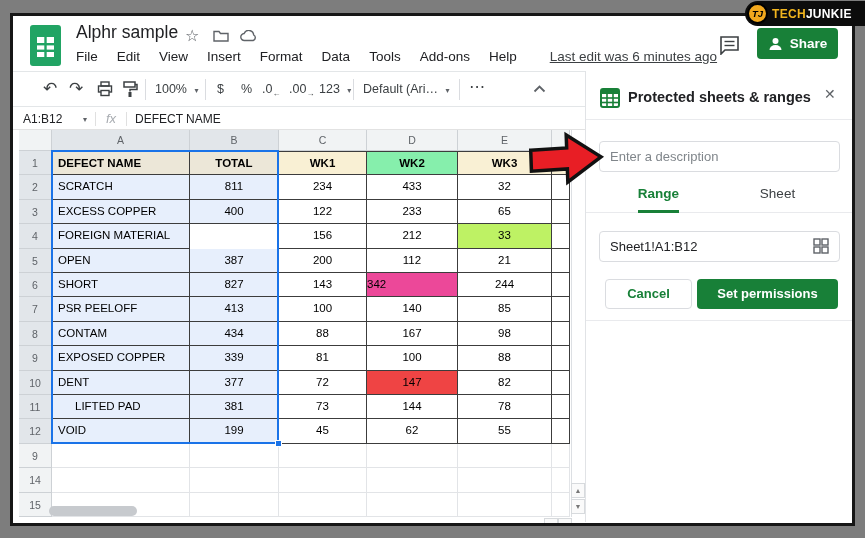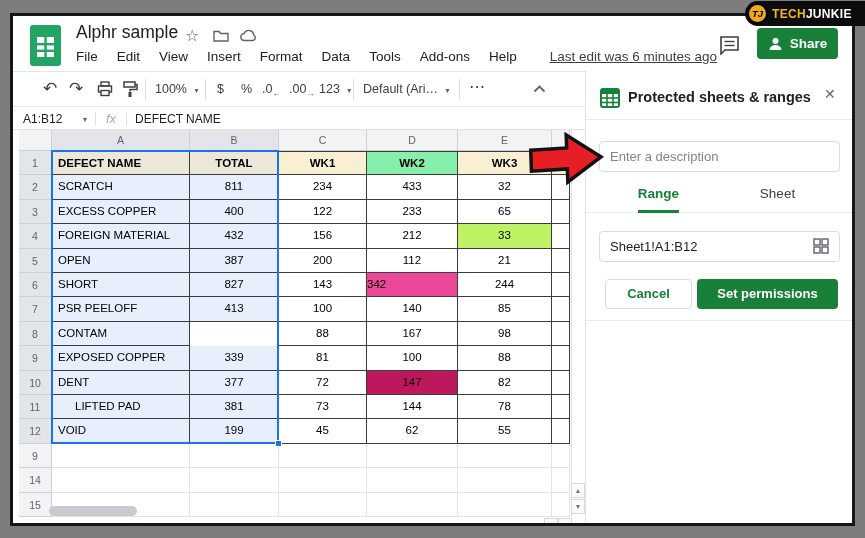--- a/index.html
+++ b/index.html
@@ -200,21 +200,20 @@
       <div class="cell" style="left: 533px; top: 45.4px; width: 18px; height: 24.4px; line-height: 23.4px; text-align: center; border-right: 1px solid rgb(60, 60, 60); border-bottom: 1px solid rgb(60, 60, 60); background: rgb(255, 255, 255);"></div>
       <div class="rowhead selhead" style="left: 0px; top: 69.8px; width: 33px; height: 24.4px; line-height: 24.4px;">3</div>
       <div class="cell" style="left: 33px; top: 69.8px; width: 138px; height: 24.4px; line-height: 23.4px; text-align: left; padding-left: 5px; border-right: 1px solid rgb(60, 60, 60); border-bottom: 1px solid rgb(60, 60, 60); border-left: 1px solid rgb(60, 60, 60); background: rgb(231, 239, 252);">EXCESS COPPER</div>
       <div class="cell" style="left: 171px; top: 69.8px; width: 89px; height: 24.4px; line-height: 23.4px; text-align: center; border-right: 1px solid rgb(60, 60, 60); border-bottom: 1px solid rgb(60, 60, 60); background: rgb(231, 239, 252);">400</div>
       <div class="cell" style="left: 260px; top: 69.8px; width: 88px; height: 24.4px; line-height: 23.4px; text-align: center; border-right: 1px solid rgb(60, 60, 60); border-bottom: 1px solid rgb(60, 60, 60); background: rgb(255, 255, 255);">122</div>
       <div class="cell" style="left: 348px; top: 69.8px; width: 91px; height: 24.4px; line-height: 23.4px; text-align: center; border-right: 1px solid rgb(60, 60, 60); border-bottom: 1px solid rgb(60, 60, 60); background: rgb(255, 255, 255);">233</div>
       <div class="cell" style="left: 439px; top: 69.8px; width: 94px; height: 24.4px; line-height: 23.4px; text-align: center; border-right: 1px solid rgb(60, 60, 60); border-bottom: 1px solid rgb(60, 60, 60); background: rgb(255, 255, 255);">65</div>
       <div class="cell" style="left: 533px; top: 69.8px; width: 18px; height: 24.4px; line-height: 23.4px; text-align: center; border-right: 1px solid rgb(60, 60, 60); border-bottom: 1px solid rgb(60, 60, 60); background: rgb(255, 255, 255);"></div>
       <div class="rowhead selhead" style="left: 0px; top: 94.2px; width: 33px; height: 24.4px; line-height: 24.4px;">4</div>
       <div class="cell" style="left: 33px; top: 94.2px; width: 138px; height: 24.4px; line-height: 23.4px; text-align: left; padding-left: 5px; border-right: 1px solid rgb(60, 60, 60); border-bottom: 1px solid rgb(60, 60, 60); border-left: 1px solid rgb(60, 60, 60); background: rgb(231, 239, 252);">FOREIGN MATERIAL</div>
-      <div class="cell" style="left: 171px; top: 94.2px; width: 89px; height: 24.4px; line-height: 23.4px; text-align: center; border-right: 1px solid rgb(60, 60, 60); border-bottom: 1px solid rgb(60, 60, 60); background: rgb(231, 239, 252);">432</div>
       <div class="cell" style="left: 260px; top: 94.2px; width: 88px; height: 24.4px; line-height: 23.4px; text-align: center; border-right: 1px solid rgb(60, 60, 60); border-bottom: 1px solid rgb(60, 60, 60); background: rgb(255, 255, 255);">156</div>
       <div class="cell" style="left: 348px; top: 94.2px; width: 91px; height: 24.4px; line-height: 23.4px; text-align: center; border-right: 1px solid rgb(60, 60, 60); border-bottom: 1px solid rgb(60, 60, 60); background: rgb(255, 255, 255);">212</div>
       <div class="cell" style="left: 439px; top: 94.2px; width: 94px; height: 24.4px; line-height: 23.4px; text-align: center; border-right: 1px solid rgb(60, 60, 60); border-bottom: 1px solid rgb(60, 60, 60); background: #bef264;">33</div>
       <div class="cell" style="left: 533px; top: 94.2px; width: 18px; height: 24.4px; line-height: 23.4px; text-align: center; border-right: 1px solid rgb(60, 60, 60); border-bottom: 1px solid rgb(60, 60, 60); background: rgb(255, 255, 255);"></div>
       <div class="rowhead selhead" style="left: 0px; top: 118.6px; width: 33px; height: 24.4px; line-height: 24.4px;">5</div>
       <div class="cell" style="left: 33px; top: 118.6px; width: 138px; height: 24.4px; line-height: 23.4px; text-align: left; padding-left: 5px; border-right: 1px solid rgb(60, 60, 60); border-bottom: 1px solid rgb(60, 60, 60); border-left: 1px solid rgb(60, 60, 60); background: rgb(231, 239, 252);">OPEN</div>
       <div class="cell" style="left: 171px; top: 118.6px; width: 89px; height: 24.4px; line-height: 23.4px; text-align: center; border-right: 1px solid rgb(60, 60, 60); border-bottom: 1px solid rgb(60, 60, 60); background: rgb(231, 239, 252);">387</div>
       <div class="cell" style="left: 260px; top: 118.6px; width: 88px; height: 24.4px; line-height: 23.4px; text-align: center; border-right: 1px solid rgb(60, 60, 60); border-bottom: 1px solid rgb(60, 60, 60); background: rgb(255, 255, 255);">200</div>
       <div class="cell" style="left: 348px; top: 118.6px; width: 91px; height: 24.4px; line-height: 23.4px; text-align: center; border-right: 1px solid rgb(60, 60, 60); border-bottom: 1px solid rgb(60, 60, 60); background: rgb(255, 255, 255);">112</div>
       <div class="cell" style="left: 439px; top: 118.6px; width: 94px; height: 24.4px; line-height: 23.4px; text-align: center; border-right: 1px solid rgb(60, 60, 60); border-bottom: 1px solid rgb(60, 60, 60); background: rgb(255, 255, 255);">21</div>
@@ -228,36 +227,37 @@
       <div class="cell" style="left: 533px; top: 143px; width: 18px; height: 24.4px; line-height: 23.4px; text-align: center; border-right: 1px solid rgb(60, 60, 60); border-bottom: 1px solid rgb(60, 60, 60); background: rgb(255, 255, 255);"></div>
       <div class="rowhead selhead" style="left: 0px; top: 167.4px; width: 33px; height: 24.4px; line-height: 24.4px;">7</div>
       <div class="cell" style="left: 33px; top: 167.4px; width: 138px; height: 24.4px; line-height: 23.4px; text-align: left; padding-left: 5px; border-right: 1px solid rgb(60, 60, 60); border-bottom: 1px solid rgb(60, 60, 60); border-left: 1px solid rgb(60, 60, 60); background: rgb(231, 239, 252);">PSR PEELOFF</div>
       <div class="cell" style="left: 171px; top: 167.4px; width: 89px; height: 24.4px; line-height: 23.4px; text-align: center; border-right: 1px solid rgb(60, 60, 60); border-bottom: 1px solid rgb(60, 60, 60); background: rgb(231, 239, 252);">413</div>
       <div class="cell" style="left: 260px; top: 167.4px; width: 88px; height: 24.4px; line-height: 23.4px; text-align: center; border-right: 1px solid rgb(60, 60, 60); border-bottom: 1px solid rgb(60, 60, 60); background: rgb(255, 255, 255);">100</div>
       <div class="cell" style="left: 348px; top: 167.4px; width: 91px; height: 24.4px; line-height: 23.4px; text-align: center; border-right: 1px solid rgb(60, 60, 60); border-bottom: 1px solid rgb(60, 60, 60); background: rgb(255, 255, 255);">140</div>
       <div class="cell" style="left: 439px; top: 167.4px; width: 94px; height: 24.4px; line-height: 23.4px; text-align: center; border-right: 1px solid rgb(60, 60, 60); border-bottom: 1px solid rgb(60, 60, 60); background: rgb(255, 255, 255);">85</div>
       <div class="cell" style="left: 533px; top: 167.4px; width: 18px; height: 24.4px; line-height: 23.4px; text-align: center; border-right: 1px solid rgb(60, 60, 60); border-bottom: 1px solid rgb(60, 60, 60); background: rgb(255, 255, 255);"></div>
       <div class="rowhead selhead" style="left: 0px; top: 191.8px; width: 33px; height: 24.4px; line-height: 24.4px;">8</div>
       <div class="cell" style="left: 33px; top: 191.8px; width: 138px; height: 24.4px; line-height: 23.4px; text-align: left; padding-left: 5px; border-right: 1px solid rgb(60, 60, 60); border-bottom: 1px solid rgb(60, 60, 60); border-left: 1px solid rgb(60, 60, 60); background: rgb(231, 239, 252);">CONTAM</div>
+      <div class="cell" style="left: 171px; top: 191.8px; width: 89px; height: 24.4px; line-height: 23.4px; text-align: center; border-right: 1px solid rgb(60, 60, 60); border-bottom: 1px solid rgb(60, 60, 60); background: rgb(231, 239, 252);">434</div>
       <div class="cell" style="left: 260px; top: 191.8px; width: 88px; height: 24.4px; line-height: 23.4px; text-align: center; border-right: 1px solid rgb(60, 60, 60); border-bottom: 1px solid rgb(60, 60, 60); background: rgb(255, 255, 255);">88</div>
       <div class="cell" style="left: 348px; top: 191.8px; width: 91px; height: 24.4px; line-height: 23.4px; text-align: center; border-right: 1px solid rgb(60, 60, 60); border-bottom: 1px solid rgb(60, 60, 60); background: rgb(255, 255, 255);">167</div>
       <div class="cell" style="left: 439px; top: 191.8px; width: 94px; height: 24.4px; line-height: 23.4px; text-align: center; border-right: 1px solid rgb(60, 60, 60); border-bottom: 1px solid rgb(60, 60, 60); background: rgb(255, 255, 255);">98</div>
       <div class="cell" style="left: 533px; top: 191.8px; width: 18px; height: 24.4px; line-height: 23.4px; text-align: center; border-right: 1px solid rgb(60, 60, 60); border-bottom: 1px solid rgb(60, 60, 60); background: rgb(255, 255, 255);"></div>
       <div class="rowhead selhead" style="left: 0px; top: 216.2px; width: 33px; height: 24.4px; line-height: 24.4px;">9</div>
       <div class="cell" style="left: 33px; top: 216.2px; width: 138px; height: 24.4px; line-height: 23.4px; text-align: left; padding-left: 5px; border-right: 1px solid rgb(60, 60, 60); border-bottom: 1px solid rgb(60, 60, 60); border-left: 1px solid rgb(60, 60, 60); background: rgb(231, 239, 252);">EXPOSED COPPER</div>
       <div class="cell" style="left: 171px; top: 216.2px; width: 89px; height: 24.4px; line-height: 23.4px; text-align: center; border-right: 1px solid rgb(60, 60, 60); border-bottom: 1px solid rgb(60, 60, 60); background: rgb(231, 239, 252);">339</div>
       <div class="cell" style="left: 260px; top: 216.2px; width: 88px; height: 24.4px; line-height: 23.4px; text-align: center; border-right: 1px solid rgb(60, 60, 60); border-bottom: 1px solid rgb(60, 60, 60); background: rgb(255, 255, 255);">81</div>
       <div class="cell" style="left: 348px; top: 216.2px; width: 91px; height: 24.4px; line-height: 23.4px; text-align: center; border-right: 1px solid rgb(60, 60, 60); border-bottom: 1px solid rgb(60, 60, 60); background: rgb(255, 255, 255);">100</div>
       <div class="cell" style="left: 439px; top: 216.2px; width: 94px; height: 24.4px; line-height: 23.4px; text-align: center; border-right: 1px solid rgb(60, 60, 60); border-bottom: 1px solid rgb(60, 60, 60); background: rgb(255, 255, 255);">88</div>
       <div class="cell" style="left: 533px; top: 216.2px; width: 18px; height: 24.4px; line-height: 23.4px; text-align: center; border-right: 1px solid rgb(60, 60, 60); border-bottom: 1px solid rgb(60, 60, 60); background: rgb(255, 255, 255);"></div>
       <div class="rowhead selhead" style="left: 0px; top: 240.6px; width: 33px; height: 24.4px; line-height: 24.4px;">10</div>
       <div class="cell" style="left: 33px; top: 240.6px; width: 138px; height: 24.4px; line-height: 23.4px; text-align: left; padding-left: 5px; border-right: 1px solid rgb(60, 60, 60); border-bottom: 1px solid rgb(60, 60, 60); border-left: 1px solid rgb(60, 60, 60); background: rgb(231, 239, 252);">DENT</div>
       <div class="cell" style="left: 171px; top: 240.6px; width: 89px; height: 24.4px; line-height: 23.4px; text-align: center; border-right: 1px solid rgb(60, 60, 60); border-bottom: 1px solid rgb(60, 60, 60); background: rgb(231, 239, 252);">377</div>
       <div class="cell" style="left: 260px; top: 240.6px; width: 88px; height: 24.4px; line-height: 23.4px; text-align: center; border-right: 1px solid rgb(60, 60, 60); border-bottom: 1px solid rgb(60, 60, 60); background: rgb(255, 255, 255);">72</div>
-      <div class="cell" style="left: 348px; top: 240.6px; width: 91px; height: 24.4px; line-height: 23.4px; text-align: center; border-right: 1px solid rgb(60, 60, 60); border-bottom: 1px solid rgb(60, 60, 60); background: #be185d;">147</div>
+      <div class="cell" style="left: 348px; top: 240.6px; width: 91px; height: 24.4px; line-height: 23.4px; text-align: center; border-right: 1px solid rgb(60, 60, 60); border-bottom: 1px solid rgb(60, 60, 60); background: #ef4444;">147</div>
       <div class="cell" style="left: 439px; top: 240.6px; width: 94px; height: 24.4px; line-height: 23.4px; text-align: center; border-right: 1px solid rgb(60, 60, 60); border-bottom: 1px solid rgb(60, 60, 60); background: rgb(255, 255, 255);">82</div>
       <div class="cell" style="left: 533px; top: 240.6px; width: 18px; height: 24.4px; line-height: 23.4px; text-align: center; border-right: 1px solid rgb(60, 60, 60); border-bottom: 1px solid rgb(60, 60, 60); background: rgb(255, 255, 255);"></div>
       <div class="rowhead selhead" style="left: 0px; top: 265px; width: 33px; height: 24.4px; line-height: 24.4px;">11</div>
       <div class="cell" style="left: 33px; top: 265px; width: 138px; height: 24.4px; line-height: 23.4px; text-align: left; padding-left: 22px; border-right: 1px solid rgb(60, 60, 60); border-bottom: 1px solid rgb(60, 60, 60); border-left: 1px solid rgb(60, 60, 60); background: rgb(231, 239, 252);">LIFTED PAD</div>
       <div class="cell" style="left: 171px; top: 265px; width: 89px; height: 24.4px; line-height: 23.4px; text-align: center; border-right: 1px solid rgb(60, 60, 60); border-bottom: 1px solid rgb(60, 60, 60); background: rgb(231, 239, 252);">381</div>
       <div class="cell" style="left: 260px; top: 265px; width: 88px; height: 24.4px; line-height: 23.4px; text-align: center; border-right: 1px solid rgb(60, 60, 60); border-bottom: 1px solid rgb(60, 60, 60); background: rgb(255, 255, 255);">73</div>
       <div class="cell" style="left: 348px; top: 265px; width: 91px; height: 24.4px; line-height: 23.4px; text-align: center; border-right: 1px solid rgb(60, 60, 60); border-bottom: 1px solid rgb(60, 60, 60); background: rgb(255, 255, 255);">144</div>
       <div class="cell" style="left: 439px; top: 265px; width: 94px; height: 24.4px; line-height: 23.4px; text-align: center; border-right: 1px solid rgb(60, 60, 60); border-bottom: 1px solid rgb(60, 60, 60); background: rgb(255, 255, 255);">78</div>
       <div class="cell" style="left: 533px; top: 265px; width: 18px; height: 24.4px; line-height: 23.4px; text-align: center; border-right: 1px solid rgb(60, 60, 60); border-bottom: 1px solid rgb(60, 60, 60); background: rgb(255, 255, 255);"></div>
       <div class="rowhead selhead" style="left: 0px; top: 289.4px; width: 33px; height: 24.4px; line-height: 24.4px;">12</div>

